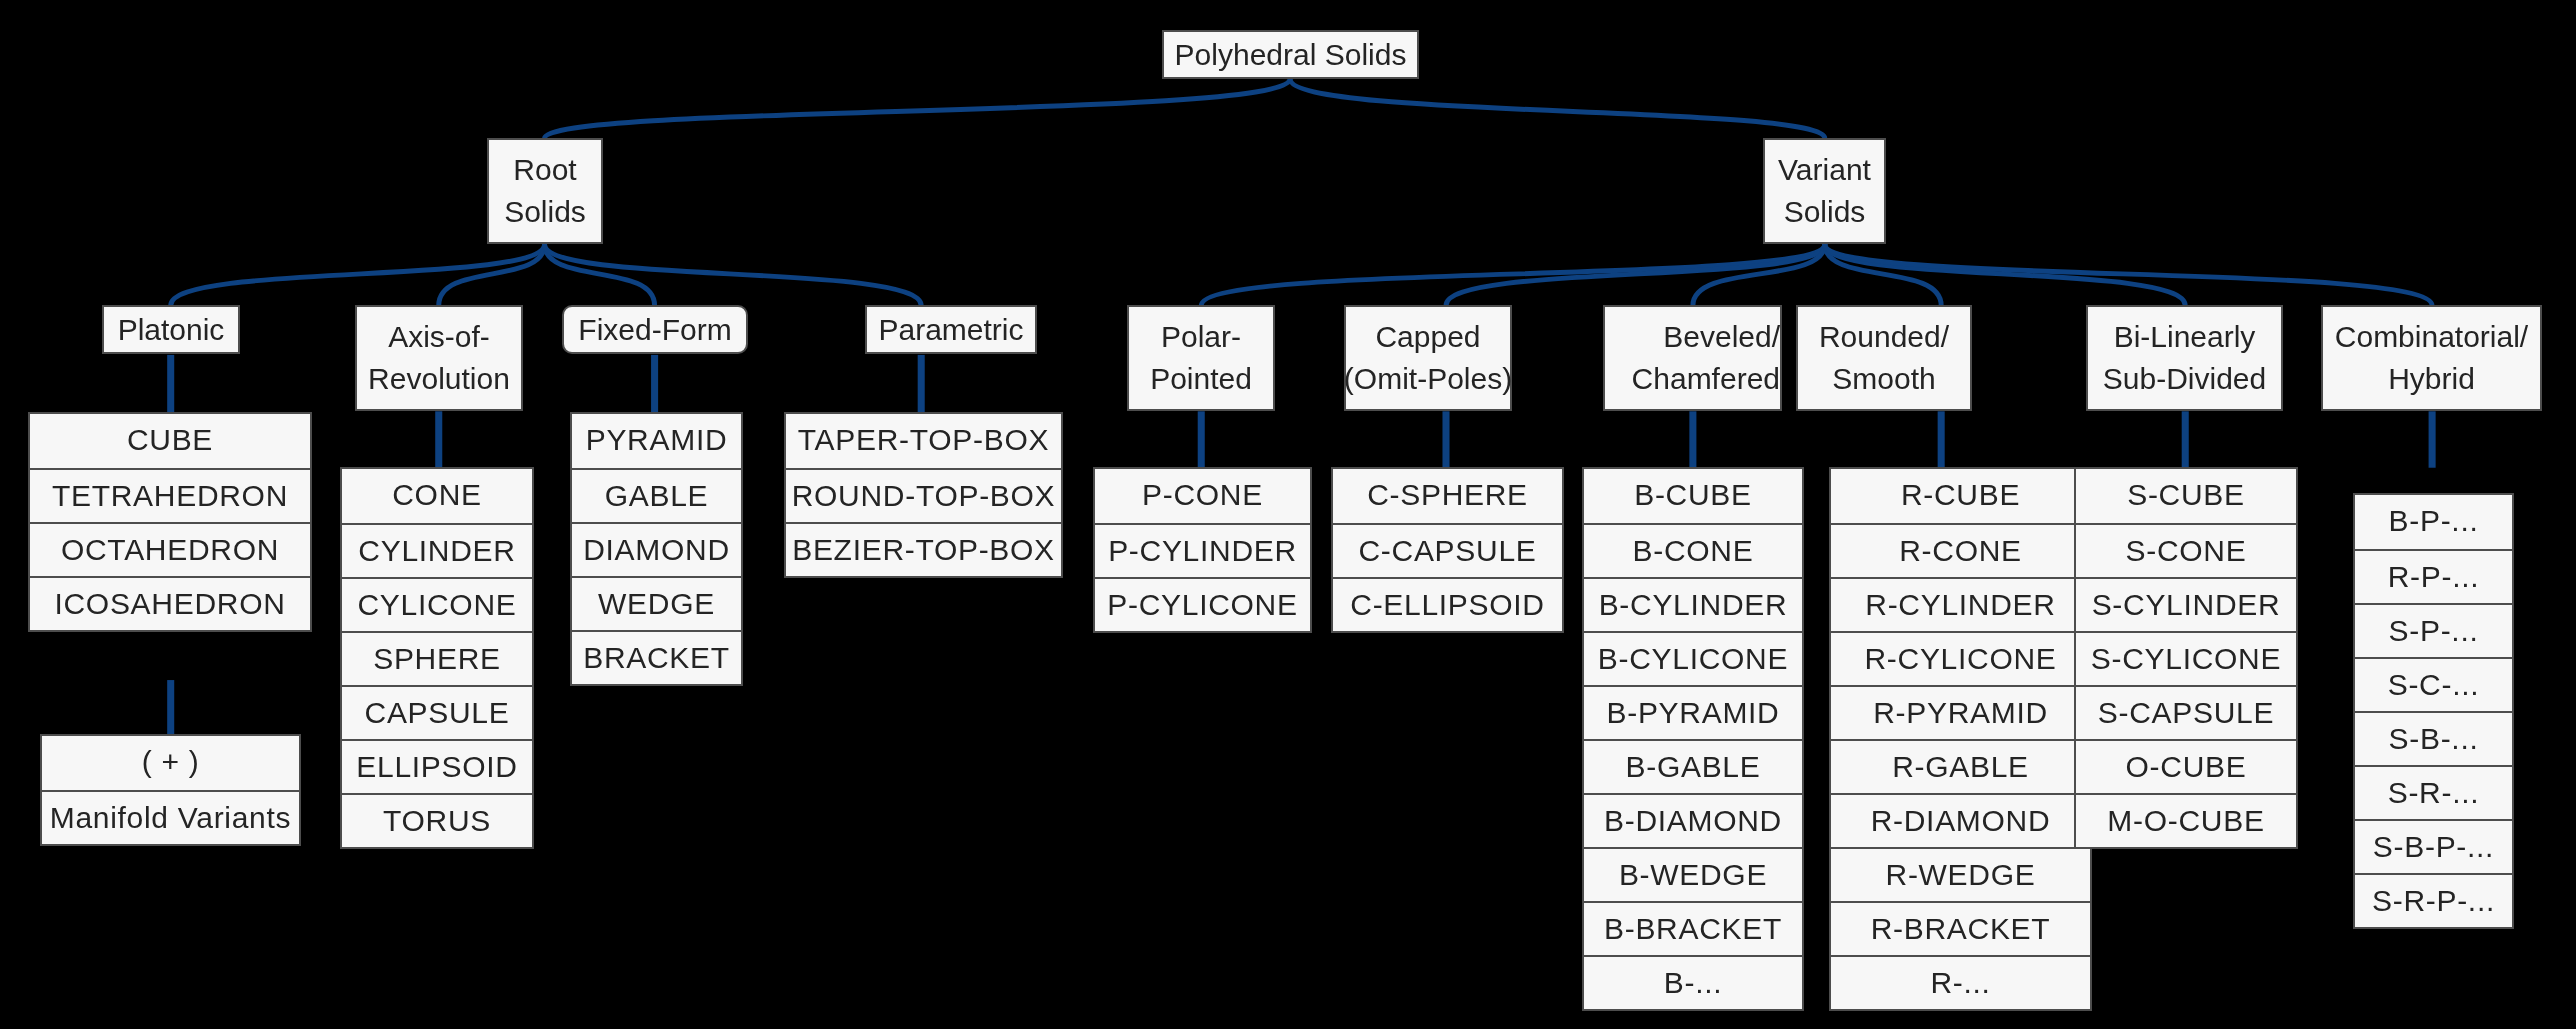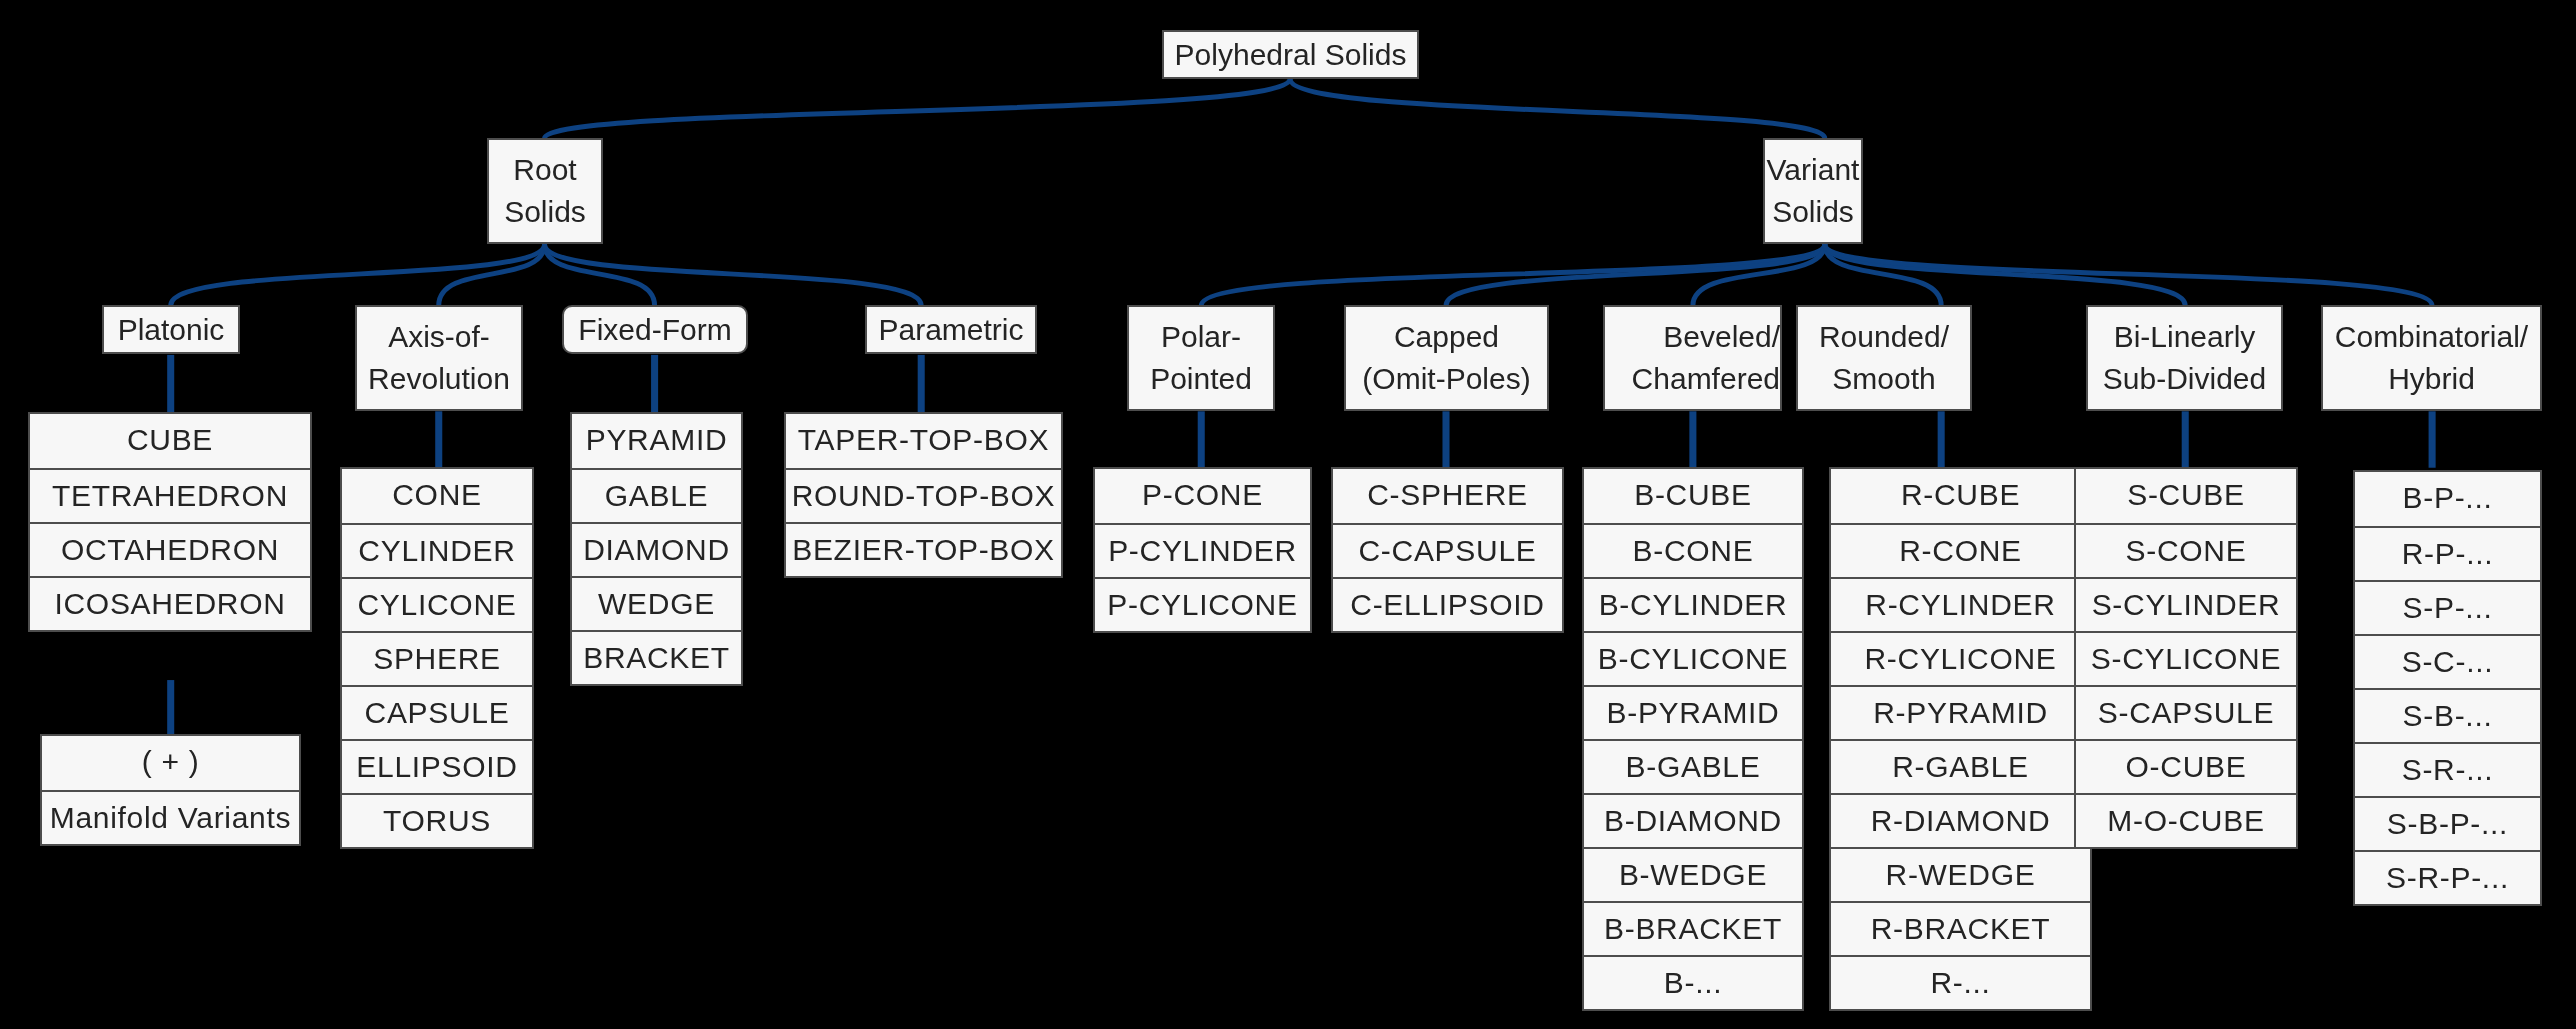--- a/index.html
+++ b/index.html
@@ -62,21 +62,21 @@
 
 <div class="node" style="left:1162px;top:30px;width:257px;height:49px;">
   <div class="hdr-line">Polyhedral Solids</div>
 </div>
 
 <div class="node" style="left:487px;top:138px;width:116px;height:106px;">
     <div class="hdr-line">Root</div>
     <div class="hdr-line">Solids</div>
   </div>
 
-<div class="node" style="left:1763px;top:138px;width:100px;height:106px;">
+<div class="node" style="left:1763px;top:138px;width:123px;height:106px;">
     <div class="hdr-line">Variant</div>
     <div class="hdr-line">Solids</div>
   </div>
 
 <div class="node" style="left:102px;top:305px;width:138px;height:49px;">
     <div class="hdr-line">Platonic</div>
   </div>
 
 <div class="node" style="left:355px;top:305px;width:168px;height:106px;">
     <div class="hdr-line">Axis-of-</div>
@@ -89,21 +89,21 @@
 
 <div class="node" style="left:865px;top:305px;width:172px;height:49px;">
     <div class="hdr-line">Parametric</div>
   </div>
 
 <div class="node" style="left:1127px;top:305px;width:148px;height:106px;">
     <div class="hdr-line">Polar-</div>
     <div class="hdr-line">Pointed</div>
   </div>
 
-<div class="node" style="left:1344px;top:305px;width:205px;height:106px;text-align:right;">
+<div class="node" style="left:1344px;top:305px;width:168px;height:106px;text-align:right;">
     <div class="hdr-line">Capped</div>
     <div class="hdr-line">(Omit-Poles)</div>
   </div>
 
 <div class="node" style="left:1603px;top:305px;width:179px;height:106px;align-items:flex-end;">
     <div class="hdr-line">Beveled/</div>
     <div class="hdr-line">Chamfered</div>
   </div>
 
 <div class="node" style="left:1796px;top:305px;width:176px;height:106px;">
@@ -193,21 +193,21 @@
 <div class="stack" style="left:2074px;top:467px;width:224px;">
     <div class="row">S-CUBE</div>
     <div class="row">S-CONE</div>
     <div class="row">S-CYLINDER</div>
     <div class="row">S-CYLICONE</div>
     <div class="row">S-CAPSULE</div>
     <div class="row">O-CUBE</div>
     <div class="row">M-O-CUBE</div>
   </div>
 
-<div class="stack" style="left:2353px;top:470px;width:189px;">
+<div class="stack" style="left:2353px;top:493px;width:161px;">
     <div class="row">B-P-...</div>
     <div class="row">R-P-...</div>
     <div class="row">S-P-...</div>
     <div class="row">S-C-...</div>
     <div class="row">S-B-...</div>
     <div class="row">S-R-...</div>
     <div class="row">S-B-P-...</div>
     <div class="row">S-R-P-...</div>
   </div>
 

